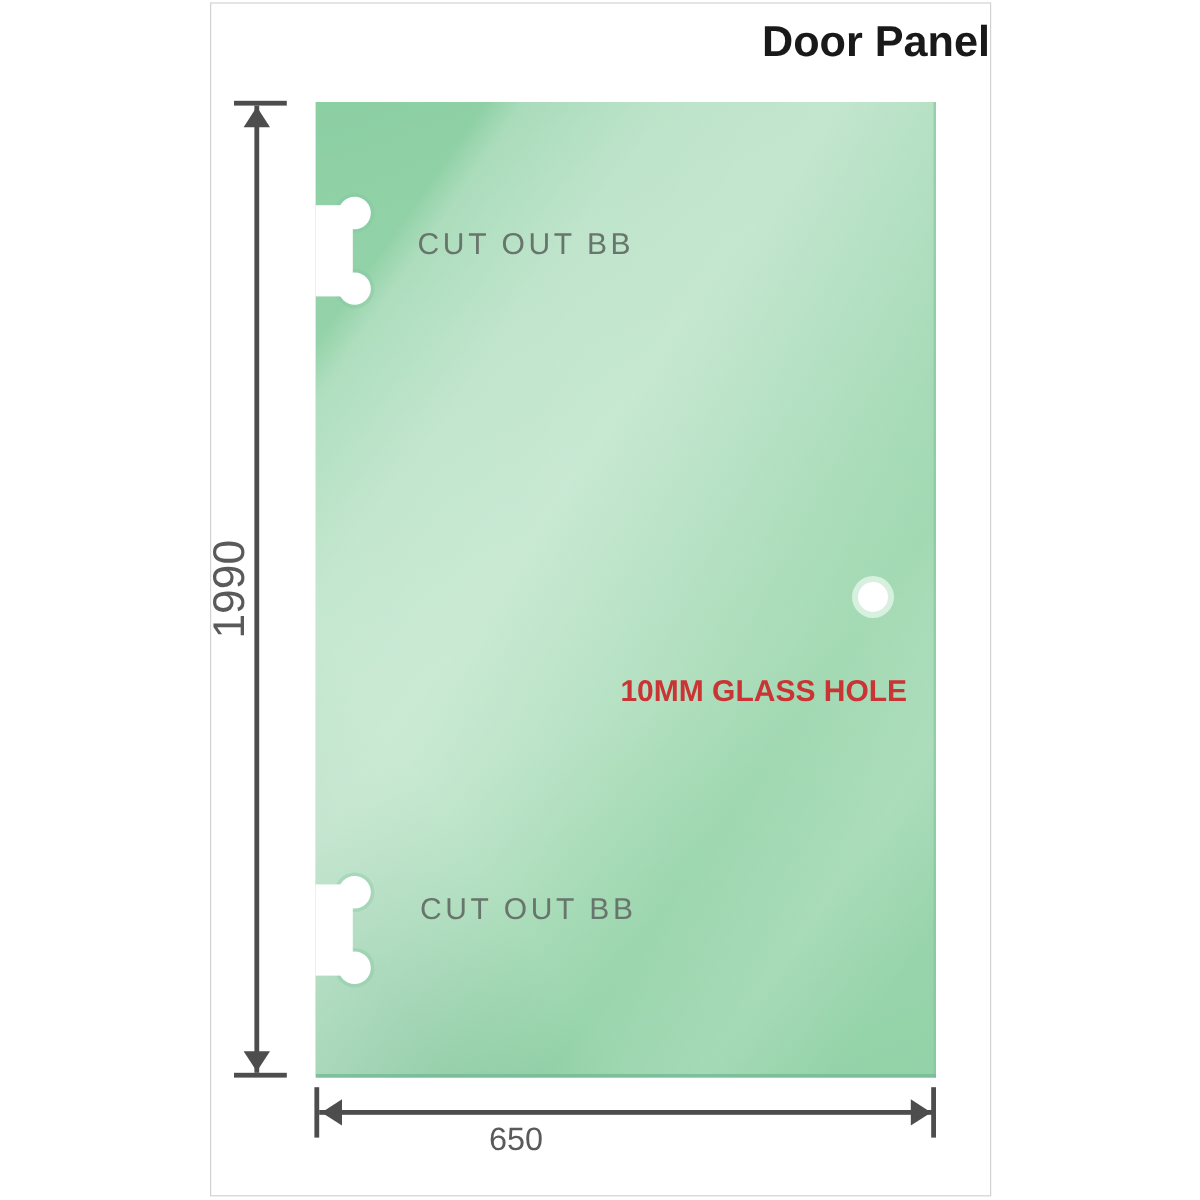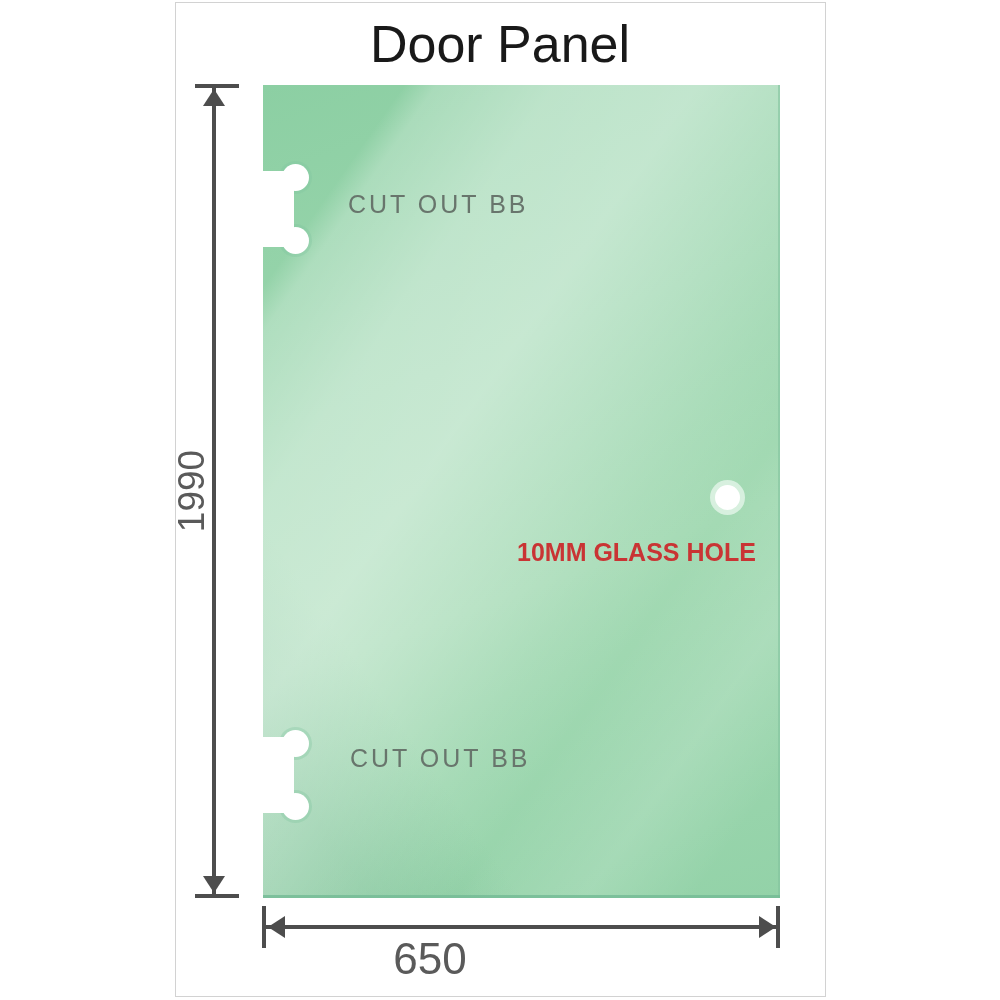--- a/index.html
+++ b/index.html
@@ -7,22 +7,22 @@
     position:relative;width:1000px;height:1000px;background:#ffffff;
     font-family:"Liberation Sans",sans-serif;overflow:hidden;
   }
   
   .card{
     position:absolute;left:175px;top:2px;width:649px;height:993px;
     border:1px solid #d2d2d2;background:#ffffff;
   }
   
   .title{
-    position:absolute;left:175px;top:14px;width:650px;text-align:center;
-    font-size:52px;font-weight:normal;color:#191919;letter-spacing:0px;
+    position:absolute;left:175px;top:14px;width:650px;text-align:right;
+    font-size:36px;font-weight:bold;color:#191919;letter-spacing:0px;
   }
   
   .panel{
     position:absolute;left:263px;top:85px;width:517px;height:813px;
     background:
       linear-gradient(125deg,
         rgba(255,255,255,0) 0%, rgba(255,255,255,0) 13%,
         rgba(255,255,255,0.24) 16%, rgba(255,255,255,0.40) 27%,
         rgba(255,255,255,0.44) 40%, rgba(255,255,255,0.26) 52%,
         rgba(255,255,255,0.10) 62%, rgba(255,255,255,0) 70%,
@@ -52,21 +52,21 @@
     font-weight:400;white-space:nowrap;
   }
   .cutout-label.l-top{left:348px;top:190px;}
   .cutout-label.l-bottom{left:350px;top:744px;}
   
   .hole{
     position:absolute;left:715px;top:485px;width:25px;height:25px;border-radius:50%;
     background:#ffffff;box-shadow:0 0 0 5px rgba(243,252,246,0.65);
   }
   .hole-label{
-    position:absolute;left:517px;top:538px;width:190px;text-align:center;
+    position:absolute;left:517px;top:562px;width:190px;text-align:center;
     color:#c93434;font-size:25px;font-weight:bold;white-space:nowrap;
   }
   
   .dim{position:absolute;background:#4d4d4d;}
   .vline{left:212px;top:88px;width:4px;height:806px;}
   .vcap-top{left:195px;top:84px;width:44px;height:4px;}
   .vcap-bottom{left:195px;top:894px;width:44px;height:4px;}
   .hline{left:266px;top:925px;width:512px;height:4px;}
   .htick-left{left:262px;top:906px;width:4px;height:42px;}
   .htick-right{left:776px;top:906px;width:4px;height:42px;}
@@ -77,21 +77,21 @@
   .tri-right{left:759px;top:916px;border-top:11px solid transparent;border-bottom:11px solid transparent;border-left:17px solid #4d4d4d;}
   
   .dim-height-label{
     position:absolute;left:139px;top:455px;width:105px;height:72px;
     color:#5a5a5a;font-size:37px;
     display:flex;align-items:center;justify-content:center;
     transform:rotate(-90deg);transform-origin:center center;
   }
   .dim-width-label{
     position:absolute;left:350px;top:934px;width:160px;text-align:center;
-    color:#5a5a5a;font-size:44px;
+    color:#5a5a5a;font-size:27px;
   }
 </style>
 </head>
 <body>
 
 <div id="stage">
 
   <div class="card"></div>
 
   <div class="title">Door Panel</div>

